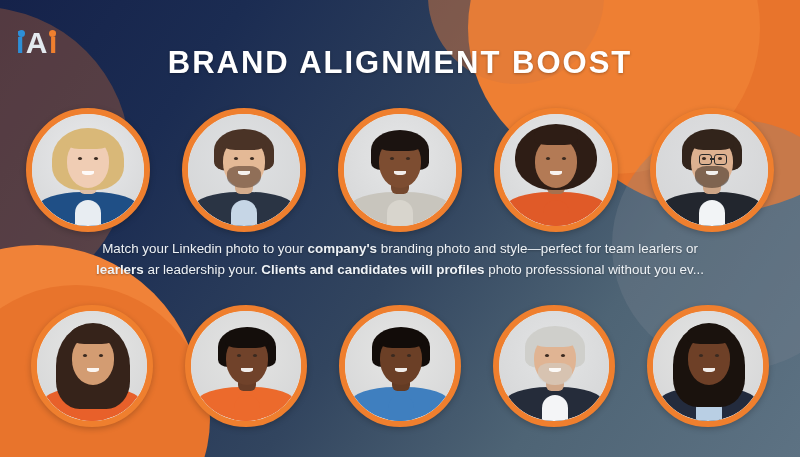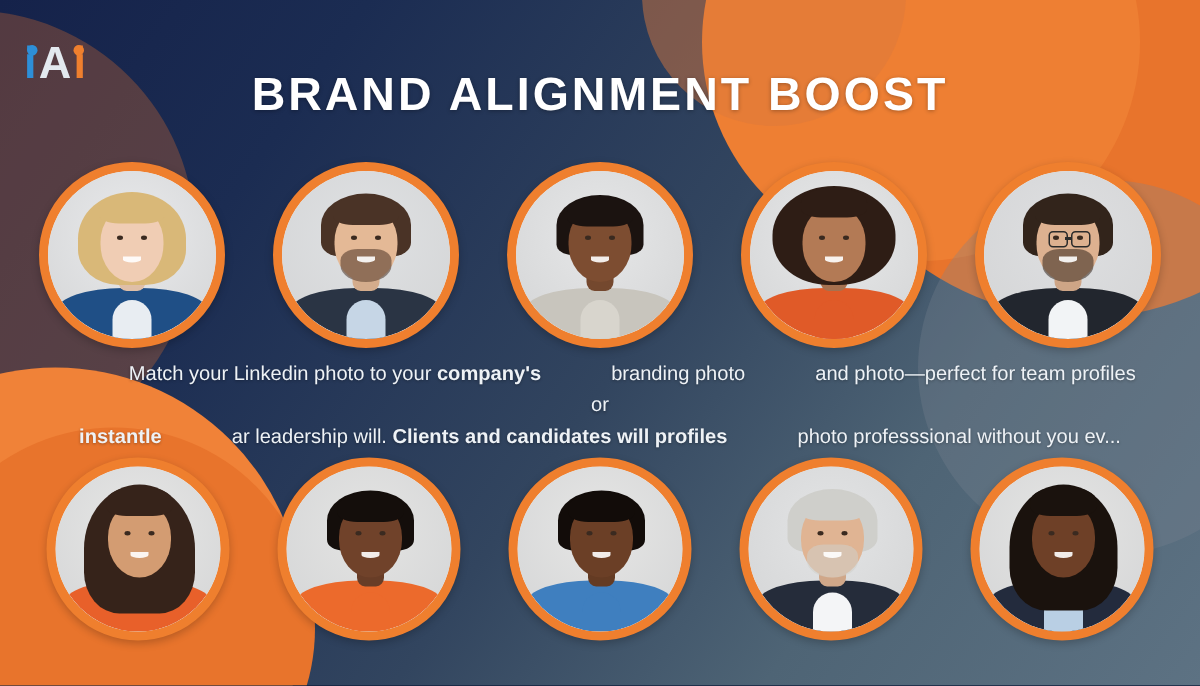--- a/index.html
+++ b/index.html
@@ -87,21 +87,21 @@
   
   #body-copy {
     position: absolute; left: 40px; right: 40px; top: 238px;
     text-align: center;
     color: #eef2f6;
     font-size: 13.4px;
     line-height: 21px;
     text-shadow: 0 1px 2px rgba(0,0,0,.32);
   }
   #body-copy .b { font-weight: 700; }
-  #body-copy .r { font-weight: 400; margin-left: 43px; }
+  #body-copy .r { font-weight: 400; }
 </style>
 </head>
 <body>
 
 <div id="stage">
 
   <div class="bg-shape shape-tr-big"></div>
   <div class="bg-shape shape-tr-mid"></div>
   <div class="bg-shape shape-tr-soft"></div>
   <div class="bg-shape shape-r-slab"></div>
@@ -195,23 +195,23 @@
           <div class="p-face" style="left: 39px; top: 52px; width: 34px; height: 22px; background: rgb(50, 36, 27); opacity: 0.55; border-radius: 34% 34% 50% 50%;"></div>
           <div class="p-mouth" style="left: 50px; top: 57px; width: 12px; height: 4px; opacity: 0.9;"></div>
           <div class="p-glass" style="left: 43px; top: 40px; width: 11px; height: 9px;"></div>
           <div class="p-glass" style="left: 58px; top: 40px; width: 11px; height: 9px;"></div>
           <div style="position: absolute; left: 54px; top: 44px; width: 4px; height: 1.6px; background: rgb(43, 43, 43);"></div>
         </div>
       </div>
     </div>
 
   <div id="body-copy">
-    <span class="r">Match your Linkedin photo to your </span><span class="b">company's</span><span class="r"> branding photo </span><span class="r">and photo—perfect for team profiles or</span>
+    <span class="r">Match your Linkedin photo to your </span><span class="b">company's</span><span class="r"> branding photo </span><span class="r">and style—perfect for team learlers or</span>
     <br>
-    <span class="b">instantle </span><span class="r">ar leadership will. </span><span class="b">Clients and candidates will profiles</span><span class="r"> photo professsional without you ev...</span>
+    <span class="b">learlers </span><span class="r">ar leadership your. </span><span class="b">Clients and candidates will profiles</span><span class="r"> photo professsional without you ev...</span>
   </div>
 
   <div class="row" id="row-bottom">
       <div class="avatar" title="long-dark-hair-woman-orange-top">
         <div class="photo">
           <div class="photo-bg" style="background: radial-gradient(circle at 50% 38%, rgb(231, 231, 230) 0%, rgb(211, 212, 213) 100%);"></div>
           <div class="p-body" style="left: 6px; right: 6px; bottom: 0px; height: 34px; background: rgb(232, 96, 42);"></div>
           <div class="p-shirt" style="left: 43px; bottom: 0px; width: 26px; height: 26px; background: rgb(232, 96, 42);"></div>
           <div class="p-neck" style="left: 47px; top: 60px; width: 18px; height: 20px; background: rgb(211, 156, 114); filter: brightness(0.93);"></div>
           <div class="p-hair" style="left: 19px; top: 12px; width: 74px; height: 86px; background: rgb(54, 35, 26); border-radius: 50% 50% 32% 32%;"></div>

